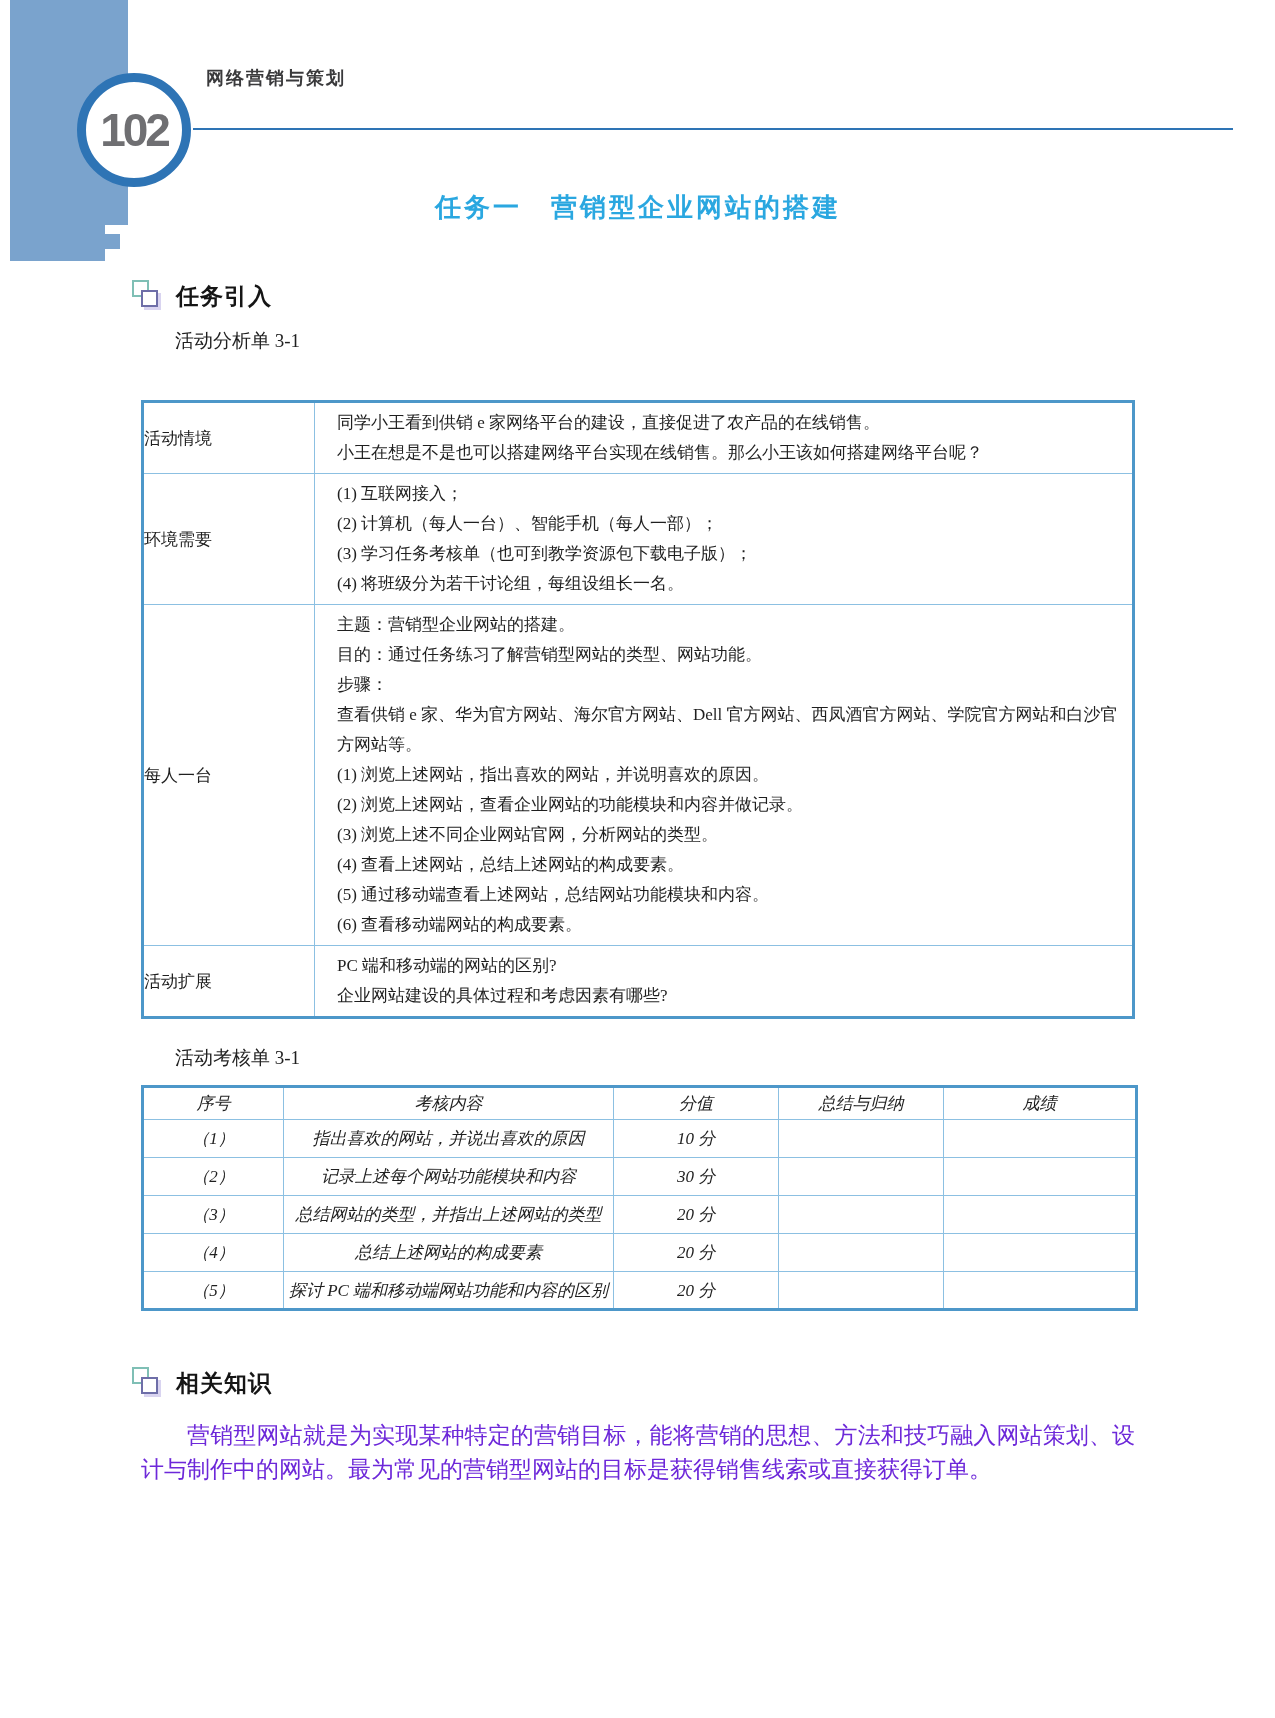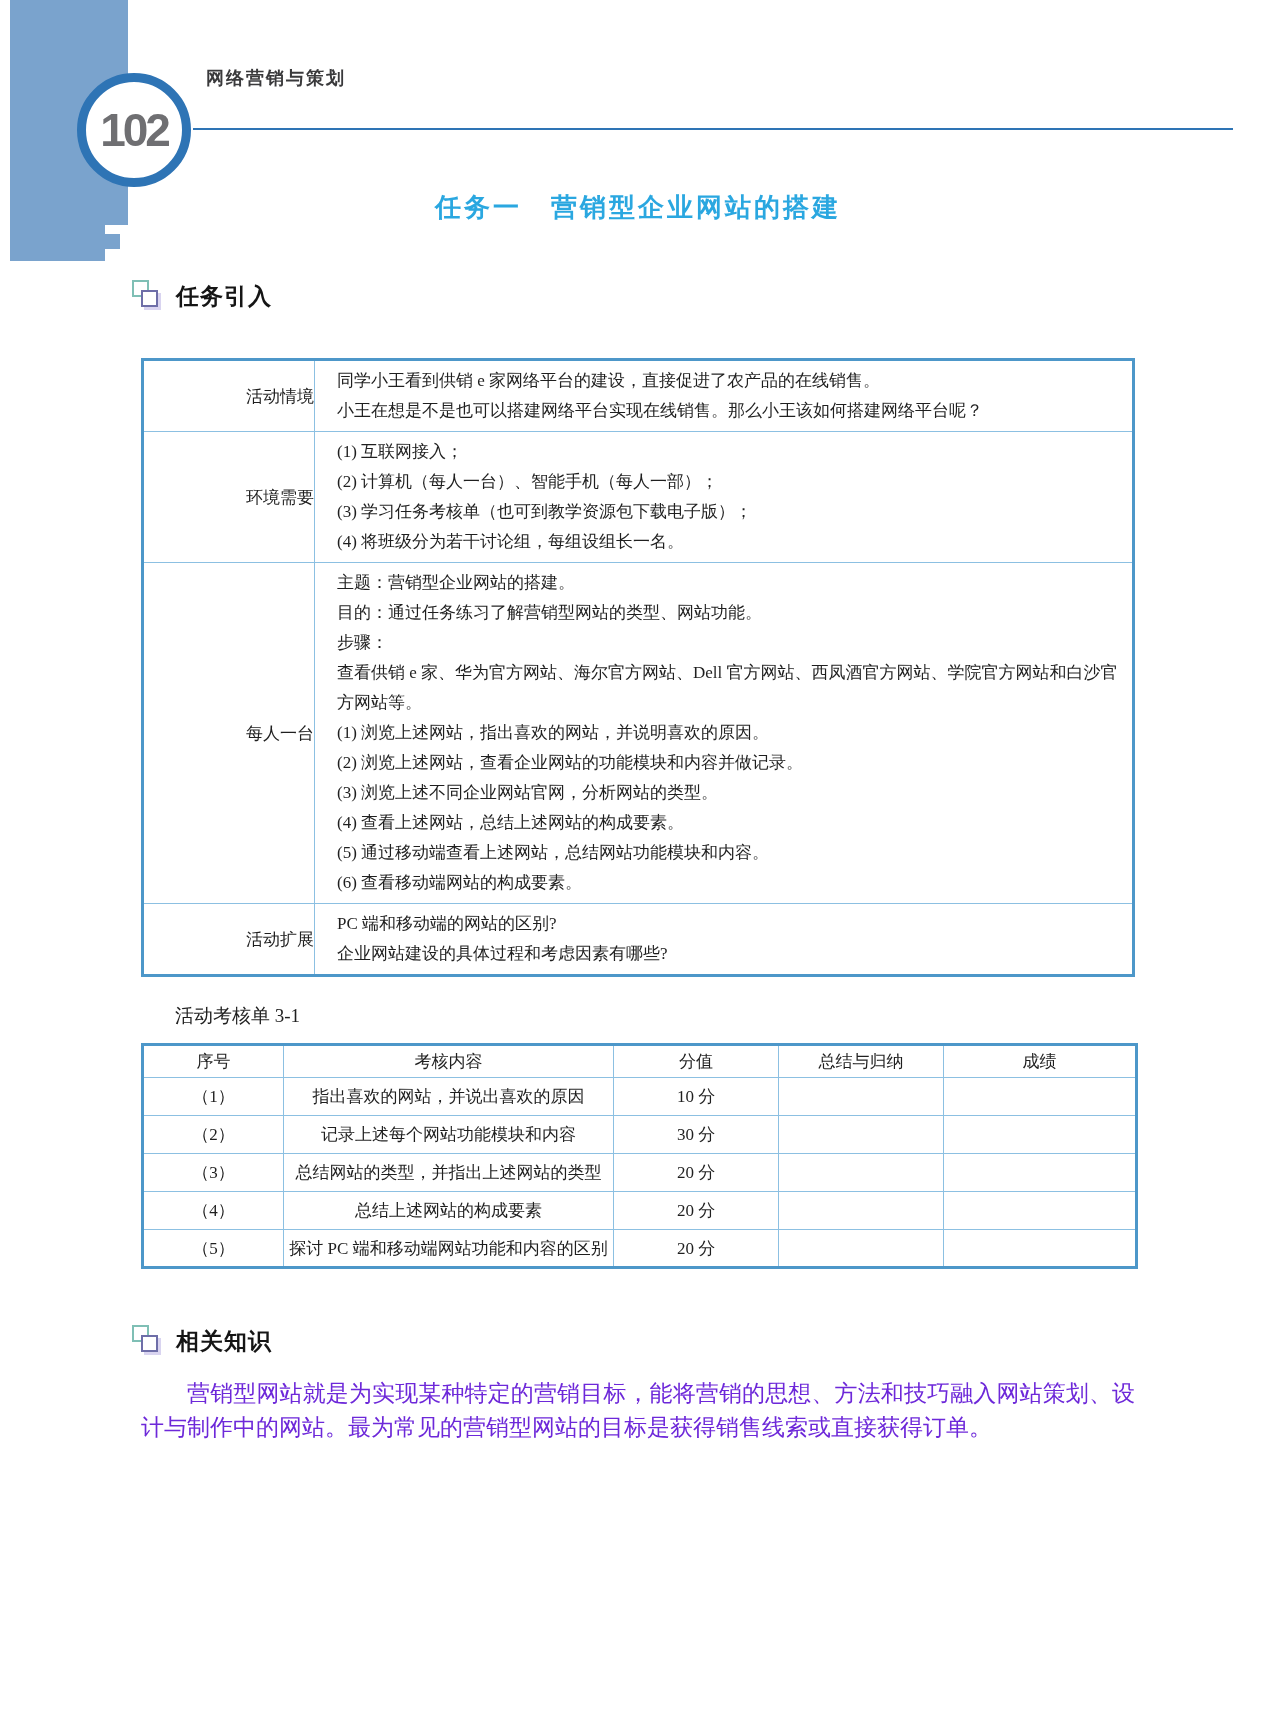--- a/index.html
+++ b/index.html
@@ -43,33 +43,33 @@
   .sq-front { position:absolute; left:9px; top:10px; width:17px; height:17px; border:2px solid #6E6EA8; background:#fff; box-shadow:3px 3px 0 #D9D4F0; }
   .section-head .txt { font-size:23px; font-weight:bold; color:#151515; letter-spacing:1px; }
 
   .caption { margin:16px 0 0 34px; font-size:19px; line-height:26px; }
   .caption.second { margin-top:26px; }
 
   
   table { border-collapse:collapse; width:994px; table-layout:fixed; }
   .analysis-table { margin-top:46px; border:3px solid #4D97C9; }
   .analysis-table td { border:1px solid #8CC0E2; font-size:17px; }
-  .analysis-table td.label { text-align:right; vertical-align:middle; }
+  .analysis-table td.label { text-align:left; vertical-align:middle; }
   .analysis-table td.cbody {
     padding:5px 12px 5px 22px; line-height:30px; white-space:pre-line; text-align:left;
   }
 
   .info-line { position:relative; height:26px; margin-top:12px; font-size:18px; }
   .info-line span { position:absolute; top:0; }
   .info-line .f1 { left:30px; }
   .info-line .f2 { left:315px; }
   .info-line .f3 { left:570px; }
   .info-line .f4 { left:835px; }
 
-  .assessment-table { margin-top:14px; border:3px solid #4D97C9; }
+  .assessment-table { margin-top:14px; border:3px solid #4D97C9;font-style:italic; }
   .assessment-table th, .assessment-table td {
     border:1px solid #8CC0E2; font-size:17px; font-weight:normal;
     text-align:center; vertical-align:middle;
   }
   .assessment-table thead th { height:33px; }
   .assessment-table tbody td { height:38px; }
   .assessment-table td.total { height:41px; }
 
   
   .knowledge-p {
@@ -97,20 +97,21 @@
     <h1 class="task-title">任务一　营销型企业网站的搭建</h1>
 
     <div class="section-head">
       <span class="sq-icon">
         <span class="sq-back"></span>
         <span class="sq-front"></span>
       </span>
       <span class="txt">任务引入</span>
     </div>
 
+    <div class="caption">活动分析单 3-1</div>
 
     <table class="analysis-table">
       <colgroup>
           <col style="width:172px">
           <col>
         </colgroup>
       <tbody>
         <tr>
           <td class="label">活动情境</td>
           <td class="cbody">同学小王看到供销 e 家网络平台的建设，直接促进了农产品的在线销售。

